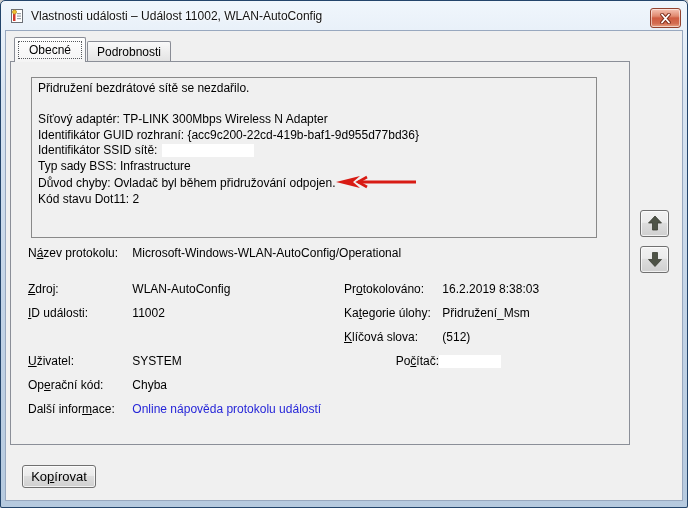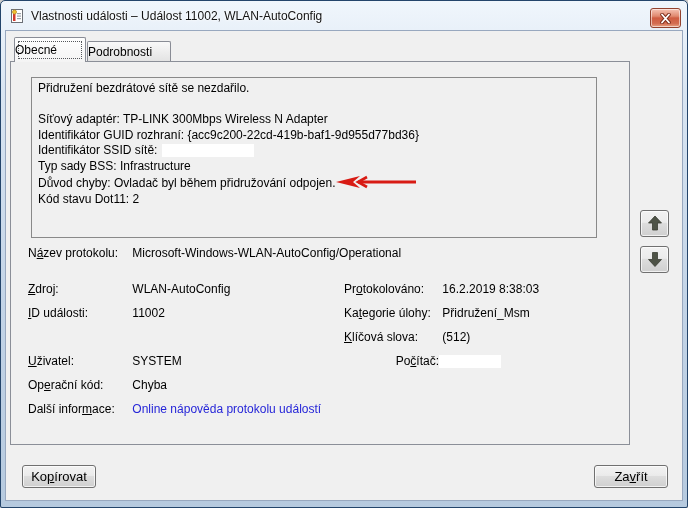--- a/index.html
+++ b/index.html
@@ -20,21 +20,21 @@
     background:linear-gradient(180deg,#f6c3b4 0%,#e0896f 40%,#cf5c41 50%,#d36c50 80%,#e8a284 100%);
     box-shadow:inset 0 0 0 1px rgba(255,255,255,.55);
     display:flex;align-items:center;justify-content:center;
   }
   .dialog-body{
     position:relative;margin:0 4px 5px 4px;height:471px;
     background:#f0f0f0;border:1px solid #98a8bf;
   }
   .tab{
     position:absolute;border:1px solid #898c95;border-bottom:none;border-radius:2px 2px 0 0;
-    display:flex;align-items:center;justify-content:flex-start;cursor:default;
+    display:flex;align-items:center;justify-content:center;cursor:default;
   }
   .tab-active{left:8px;top:6px;width:72px;height:25px;background:linear-gradient(#fefefe,#f4f4f4);z-index:3;}
   .tab-inactive{left:81px;top:10px;width:84px;height:20px;background:linear-gradient(#f9f9f9,#e3e3e3);z-index:1;}
   .focusrect{position:absolute;inset:3px;border:1px dotted #54575b;pointer-events:none;}
   .tabpanel{
     position:absolute;left:4px;top:30px;width:620px;height:384px;
     border:1px solid #8b8f98;background:#f0f0f0;z-index:2;
   }
   .descbox{
     position:absolute;left:20px;top:15px;width:566px;height:161px;
@@ -168,18 +168,15 @@
     </button>
     <button class="btn btn-down">
       <svg width="14" height="15" viewBox="0 0 14 15">
         <polygon points="7,14.5 0.5,7.5 4.5,7.5 4.5,0.5 9.5,0.5 9.5,7.5 13.5,7.5" fill="#4e5347" stroke="#3a3e34" stroke-width="0.8"></polygon>
       </svg>
     </button>
 
     <button class="btn btn-copy">
       <span><span>Ko</span><span class="ac">p</span><span>írovat</span></span>
     </button>
-    <button class="btn btn-close">
-      <span><span>Za</span><span class="ac">v</span><span>řít</span></span>
-    </button>
 
   </div>
 </div>
 
 </body></html>

